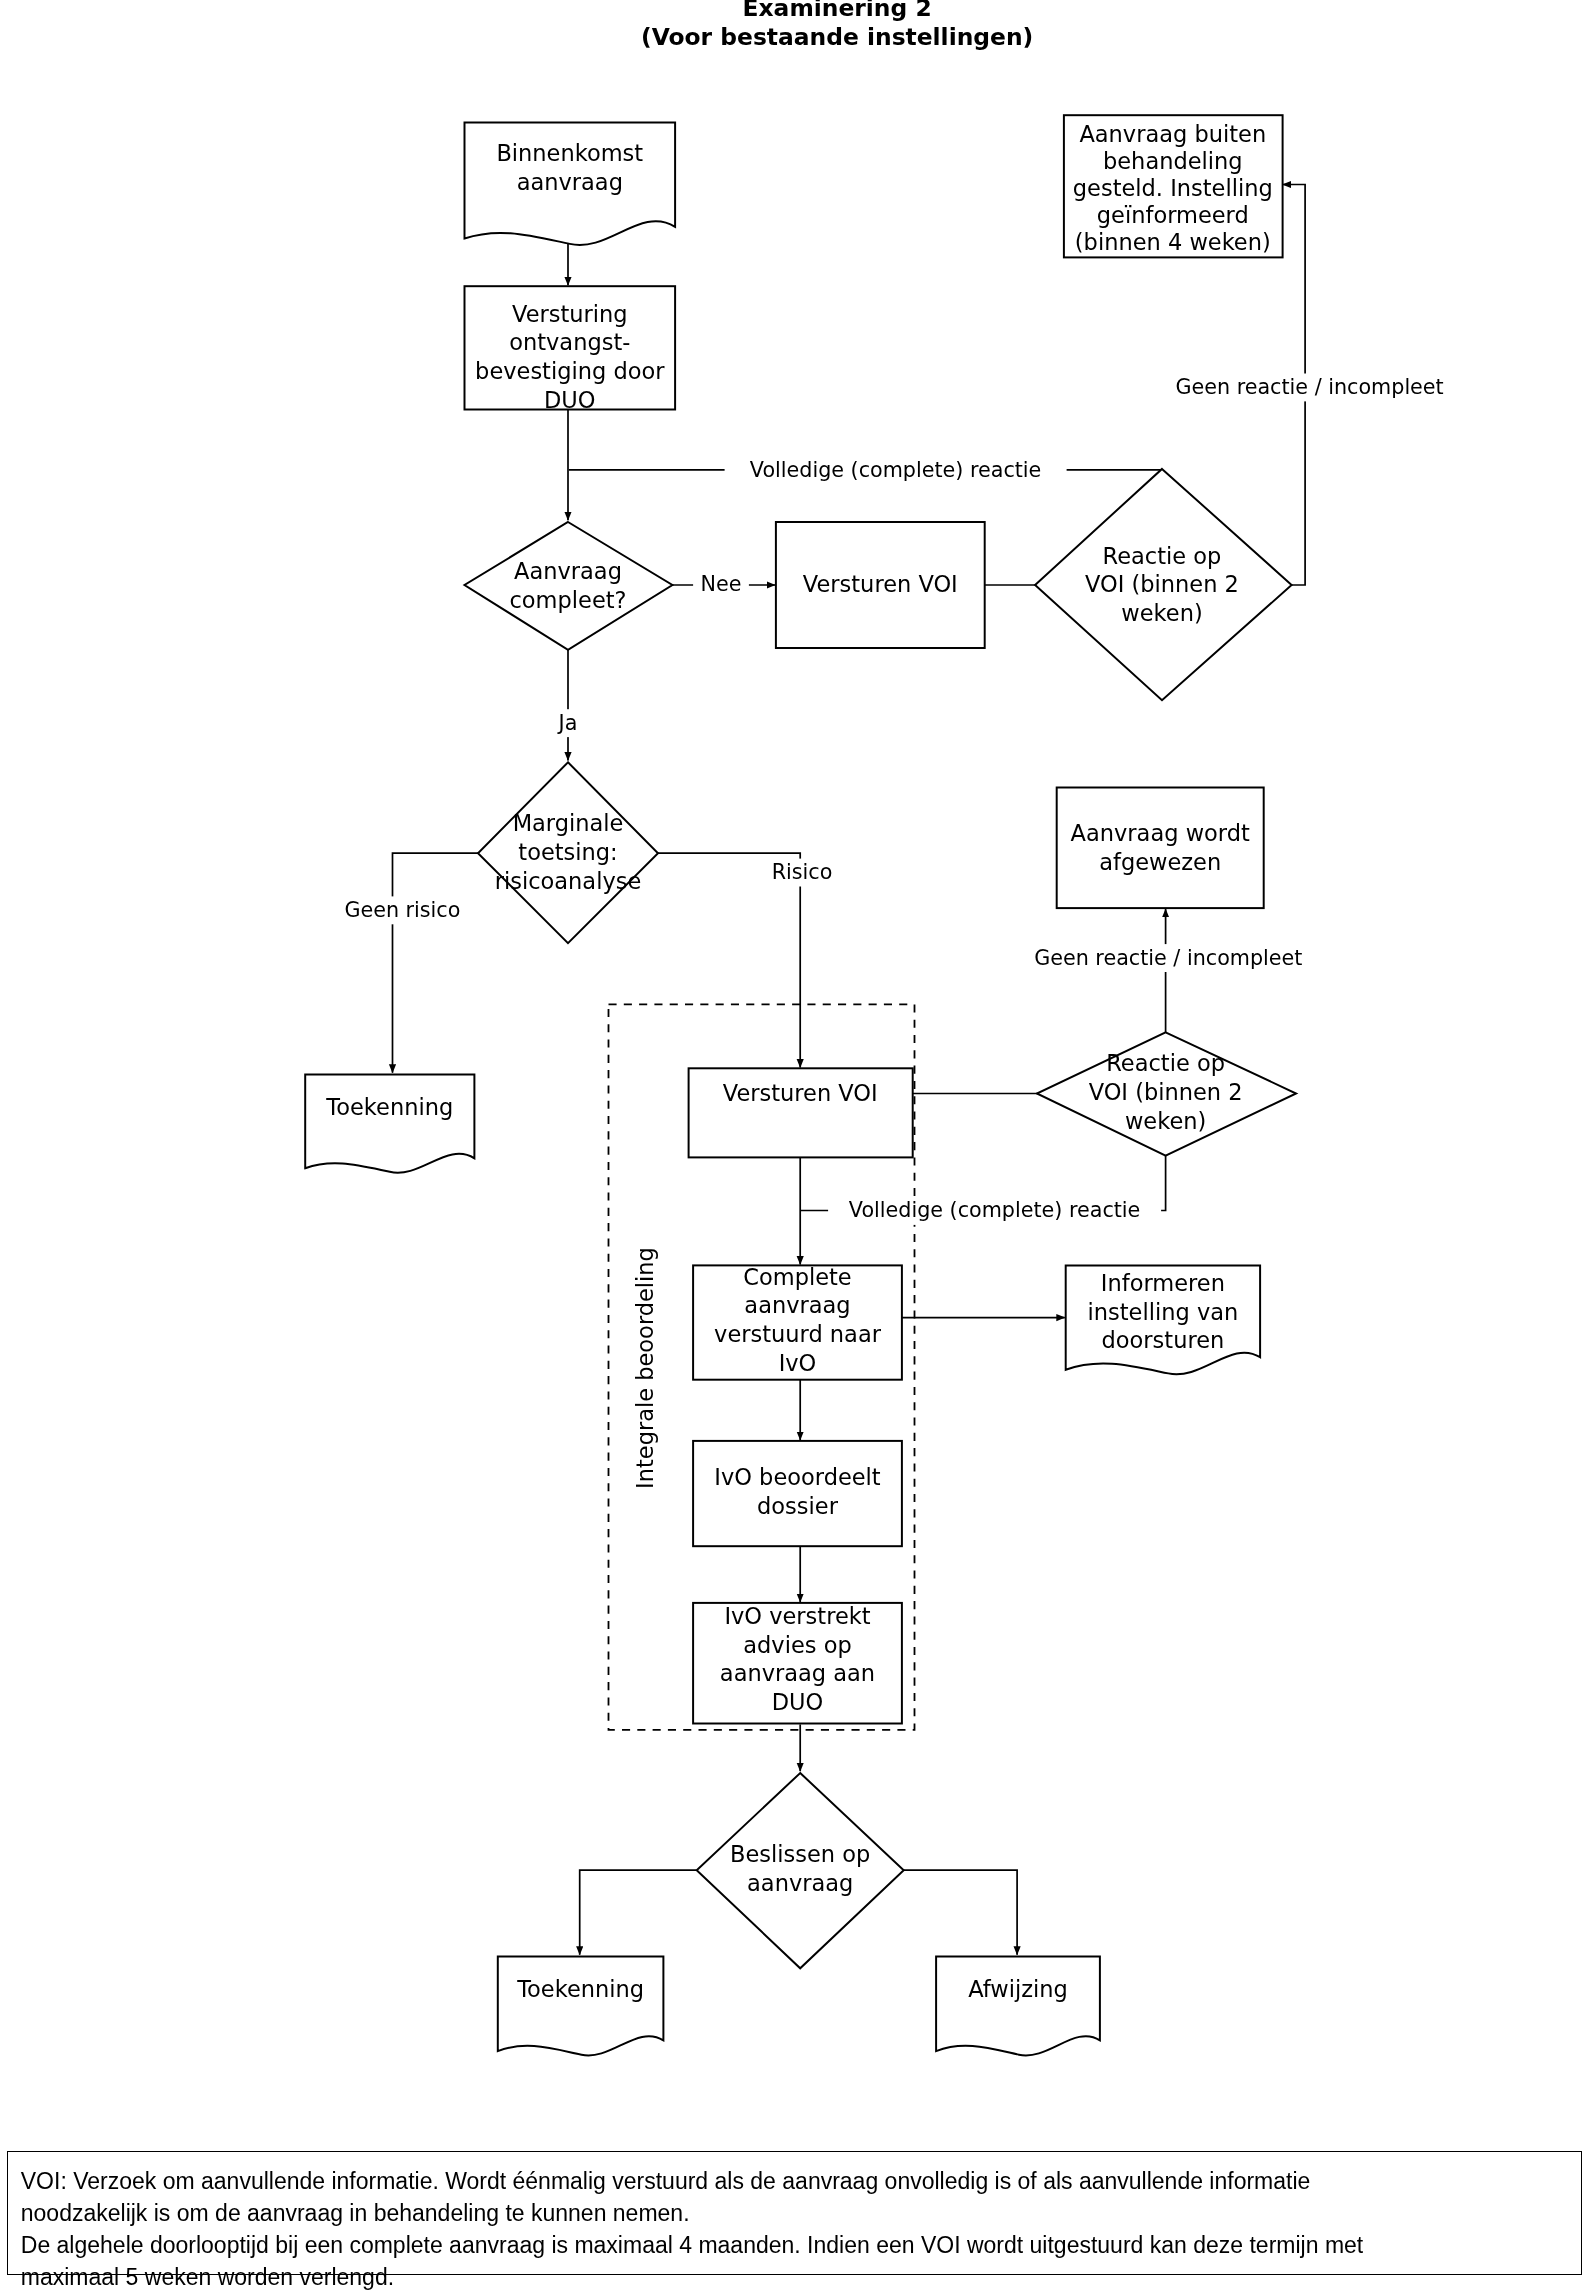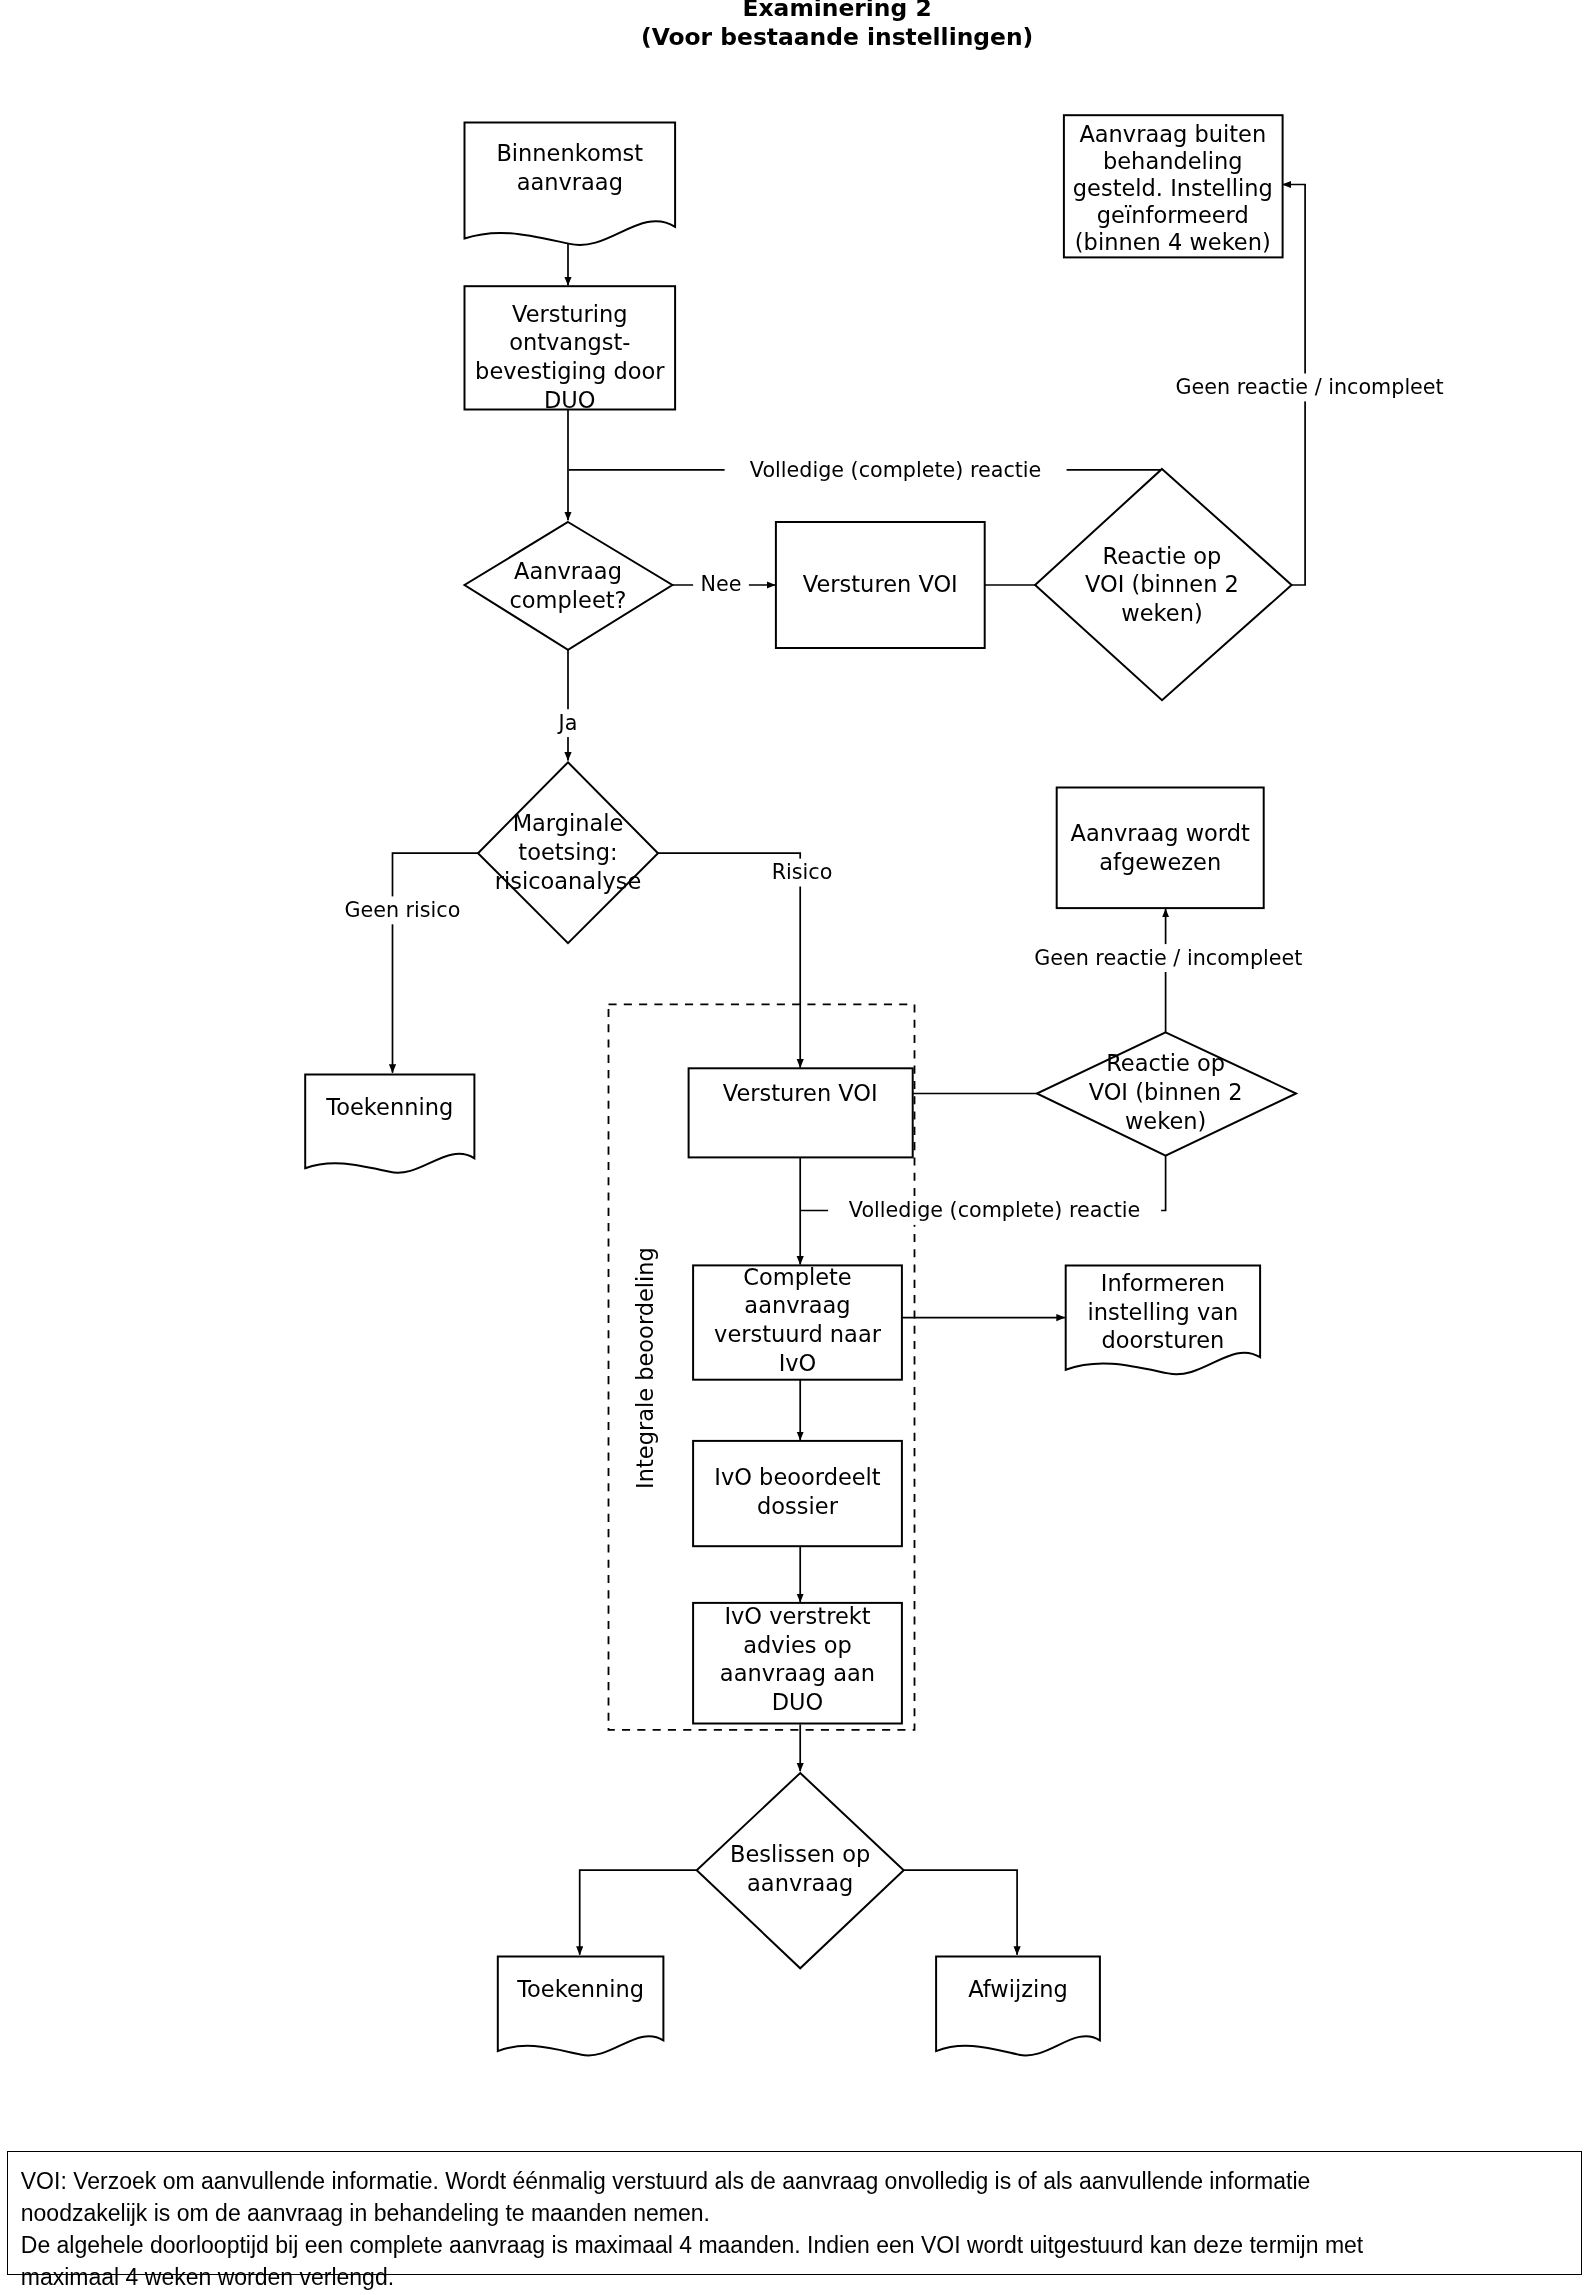--- a/index.html
+++ b/index.html
@@ -286,18 +286,18 @@
 
     <rect x="920" y="1330" width="370" height="31" fill="#ffffff"></rect>
     <text class="edge-label" x="1105" y="1346">Volledige (complete) reactie</text>
   </g>
 </svg>
 </div>
 
 <div class="footnote-box">
   <div class="footnote-inner">
     <p>VOI: Verzoek om aanvullende informatie. Wordt éénmalig verstuurd als de aanvraag onvolledig is of als aanvullende informatie</p>
-    <p>noodzakelijk is om de aanvraag in behandeling te maanden nemen.</p>
+    <p>noodzakelijk is om de aanvraag in behandeling te kunnen nemen.</p>
     <p>De algehele doorlooptijd bij een complete aanvraag is maximaal 4 maanden. Indien een VOI wordt uitgestuurd kan deze termijn met</p>
-    <p>maximaal 4 weken worden verlengd.</p>
+    <p>maximaal 5 weken worden verlengd.</p>
   </div>
 </div>
 
 
 </body></html>

